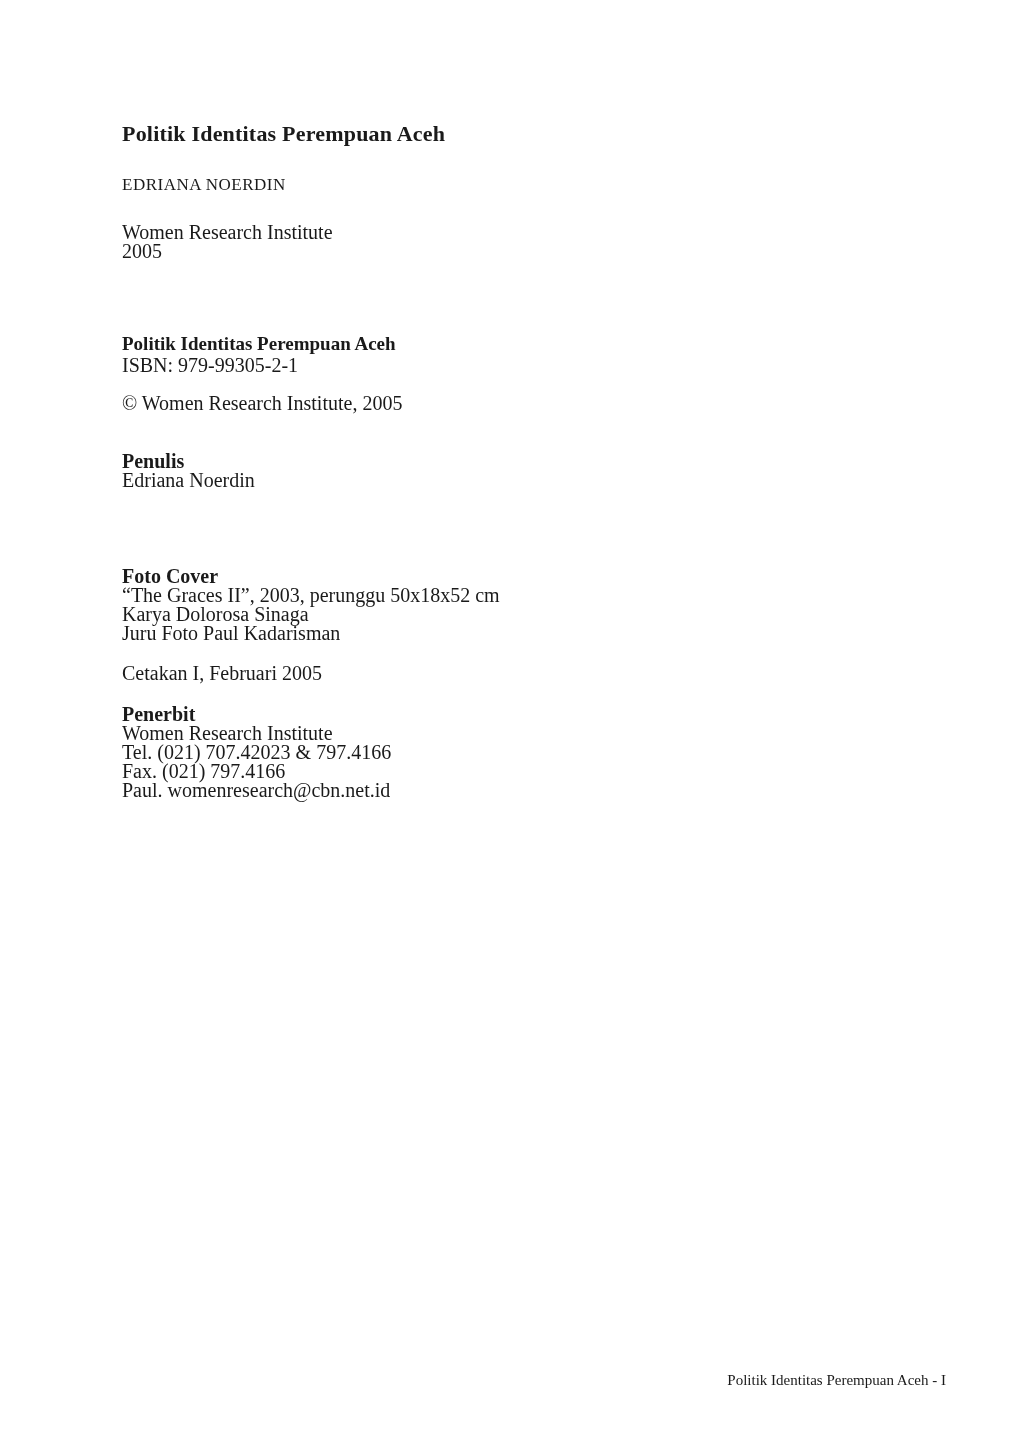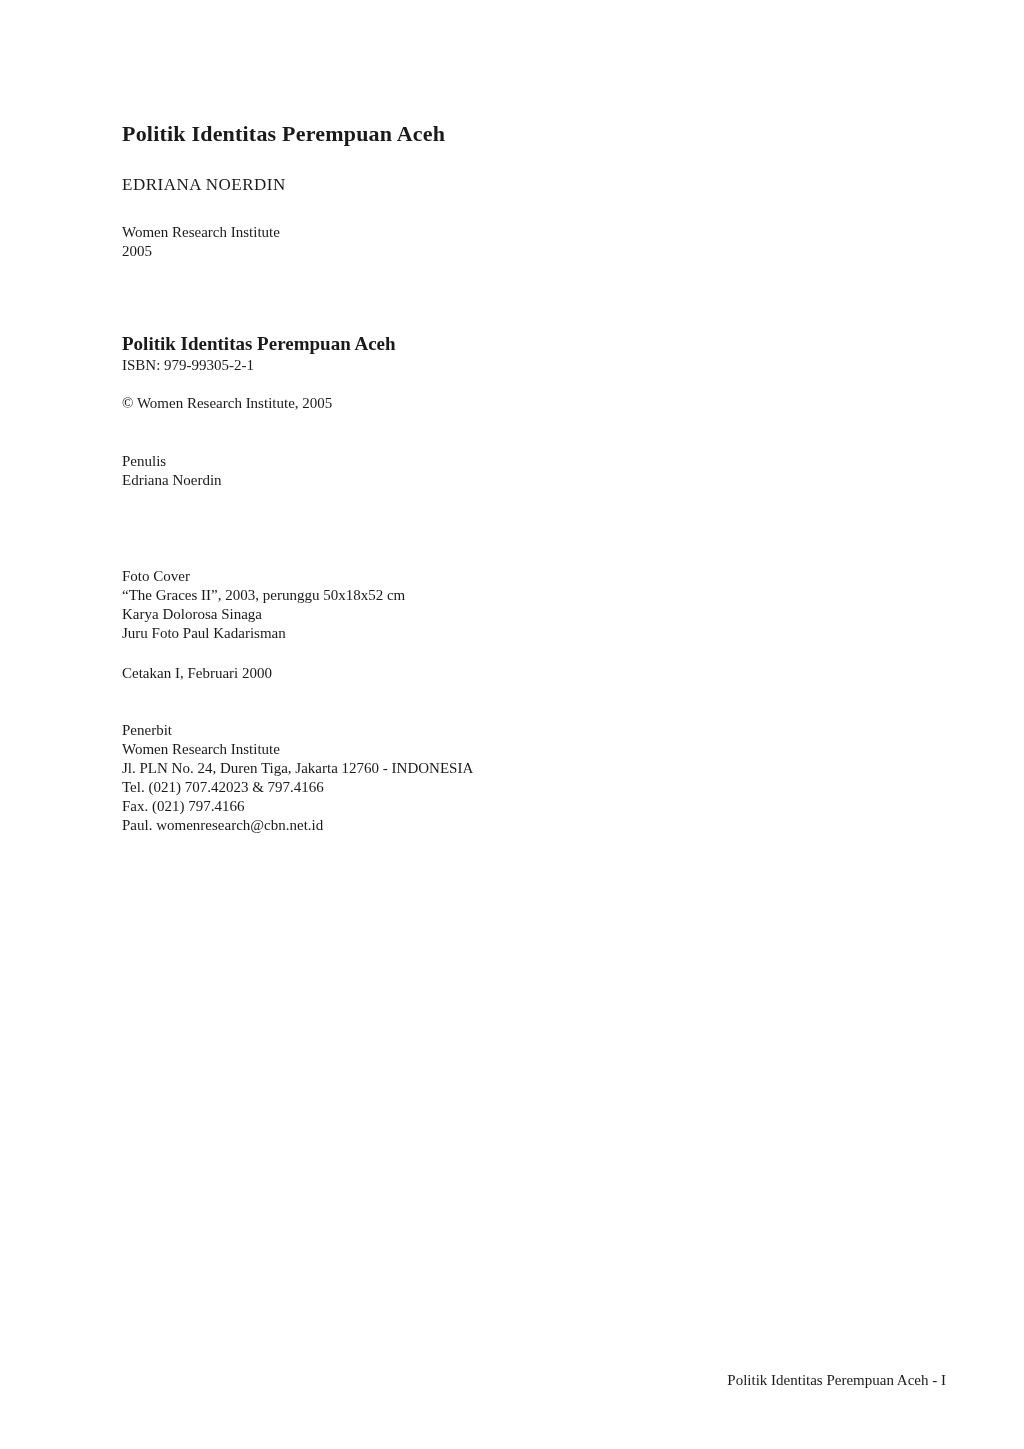--- a/index.html
+++ b/index.html
@@ -26,37 +26,37 @@
     letter-spacing: 0.2px;
     margin: 0;
   }
   .author {
     top: 175px;
     font-size: 17px;
     letter-spacing: 0.5px;
     margin: 0;
     font-weight: normal;
   }
-  .body-txt { font-size: 15px; line-height: 19px; }
+  .body-txt { font-size: 20px; line-height: 19px; }
   .pub-top { top: 223px; }
   .imprint-title {
     top: 331px;
     font-size: 19px;
     font-weight: bold;
     line-height: 25px;
     margin: 0;
   }
   .isbn-line { top: 356px; }
   .copyright-line { top: 394px; font-family: Liberation Serif, serif; }
-  .section-heading { font-weight: normal; }
+  .section-heading { font-weight: bold; }
   .sec-penulis { top: 452px; }
   .sec-disain { top: 508px; }
   .sec-foto { top: 567px; }
   .edition-line { top: 664px; }
-  .sec-penerbit { top: 705px; margin-top: 16px; }
+  .sec-penerbit { top: 705px; }
   .footer {
     position: absolute;
     right: 122px;
     top: 1372px;
     font-size: 15px;
     text-align: right;
   }
 </style>
 </head>
 <body>
@@ -84,26 +84,25 @@
   </div>
 
 
   <div class="abs body-txt sec-foto">
     <div class="section-heading">Foto Cover</div>
     <div>“The Graces II”, 2003, perunggu 50x18x52 cm</div>
     <div>Karya Dolorosa Sinaga</div>
     <div>Juru Foto Paul Kadarisman</div>
   </div>
 
-  <div class="abs body-txt edition-line">Cetakan I, Februari 2000</div>
+  <div class="abs body-txt edition-line">Cetakan I, Februari 2005</div>
 
   <div class="abs body-txt sec-penerbit">
     <div class="section-heading">Penerbit</div>
     <div>Women Research Institute</div>
-    <div>Jl. PLN No. 24, Duren Tiga, Jakarta 12760 - INDONESIA</div>
     <div>Tel. (021) 707.42023 &amp; 797.4166</div>
     <div>Fax. (021) 797.4166</div>
     <div>Paul. womenresearch@cbn.net.id</div>
   </div>
 
   <div class="footer">Politik Identitas Perempuan Aceh - I</div>
 
 </div>
 
 </body></html>

